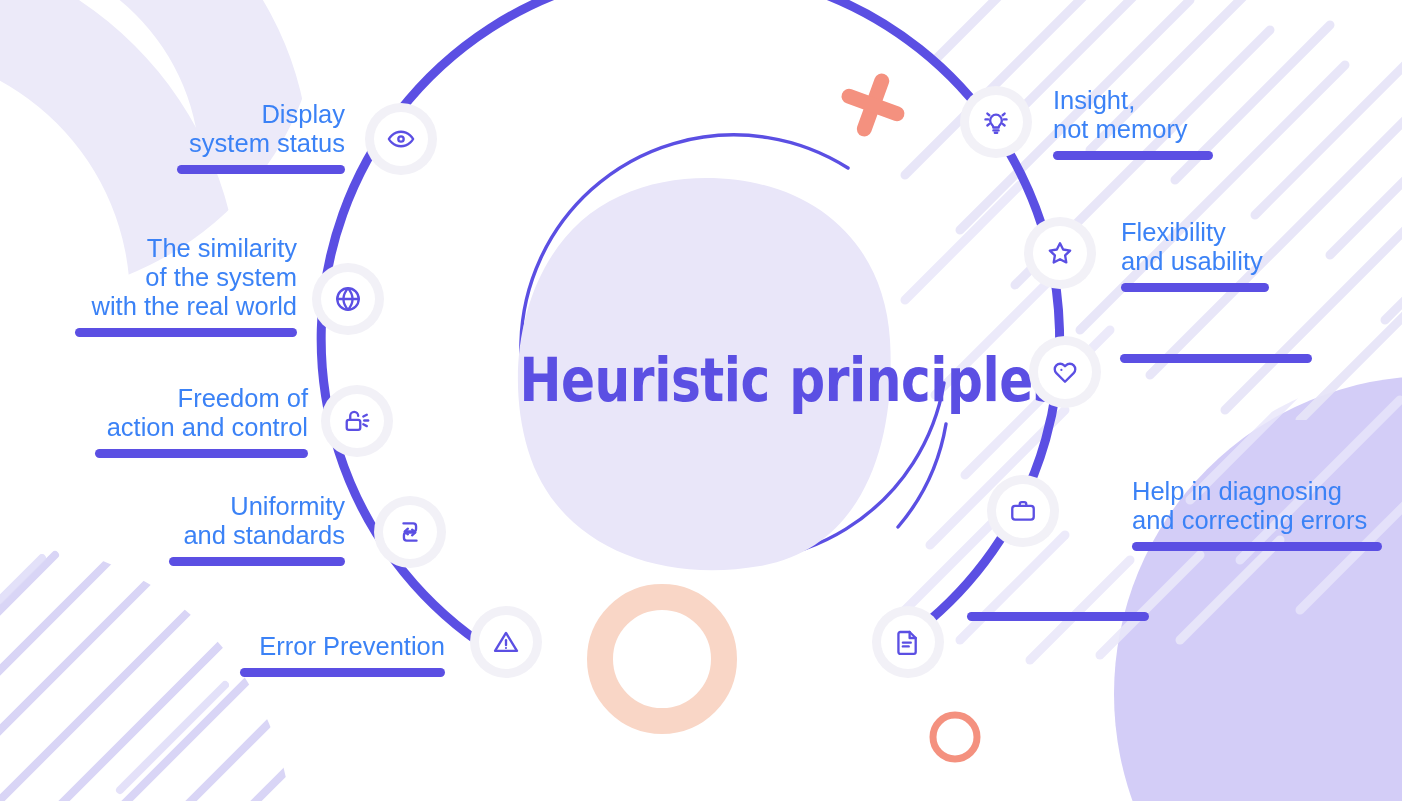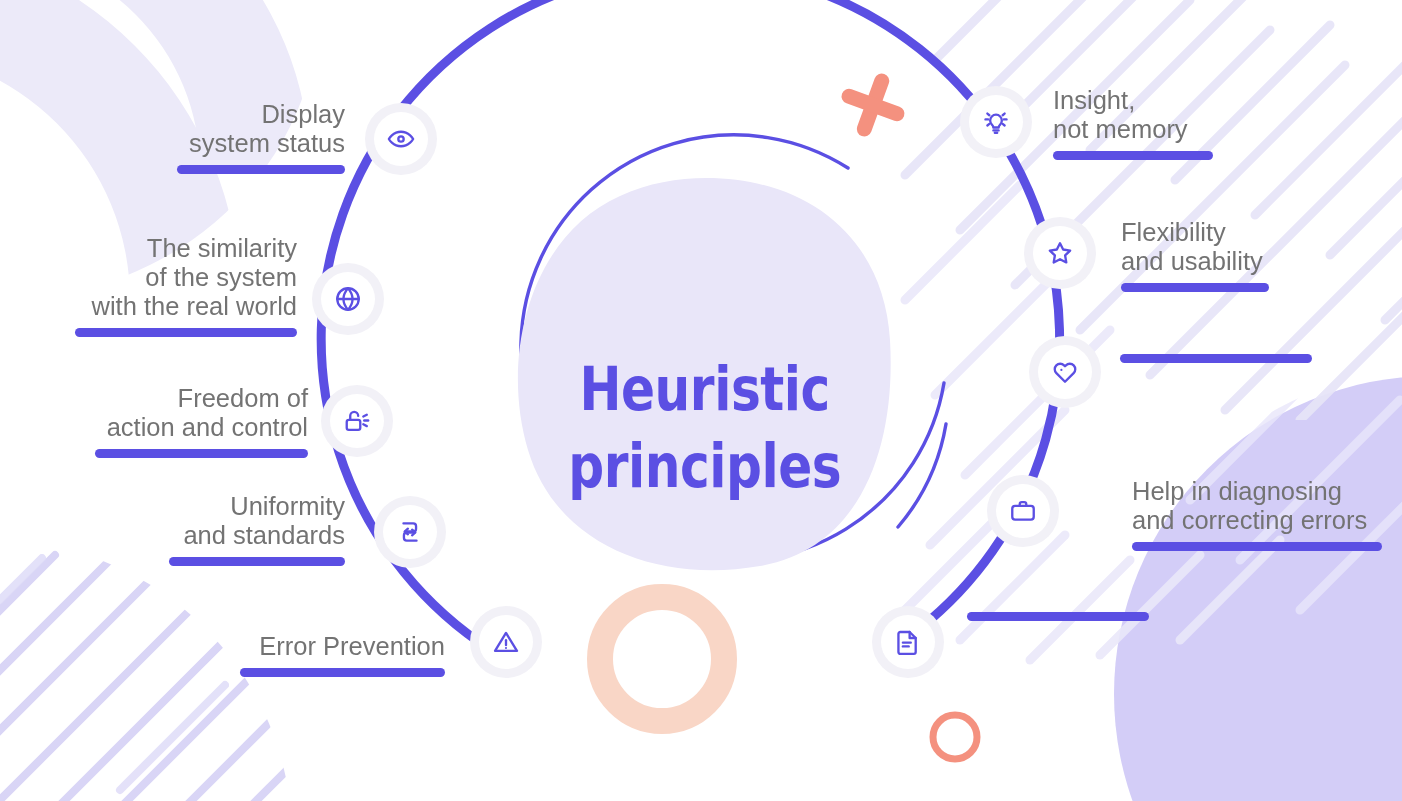--- a/index.html
+++ b/index.html
@@ -13,22 +13,22 @@
   }
   #stage { position:absolute; left:0; top:0; width:1402px; height:801px; overflow:hidden; }
 
   .bg-layer { position:absolute; left:0; top:0; width:1402px; height:801px; pointer-events:none; }
 
   
   .center-title {
     position:absolute;
     left:510px; top:255px;
     width:390px; height:250px;
-    display:flex; flex-direction:column;
-    align-items:center; justify-content:flex-end;
+    display:flex; flex-direction:row;
+    align-items:center; justify-content:flex-start;
     text-align:center;
     z-index:6;
   }
   .center-title .line {
     font-family:"DejaVu Sans Condensed","Liberation Sans Narrow","Liberation Sans", sans-serif;
     font-weight:bold;
     font-size:60px;
     line-height:1.28;
     letter-spacing:-0.5px;
     color:#5b4fe3;
@@ -48,21 +48,21 @@
   .node svg { width:28px; height:28px; display:block; }
 
   
   .label {
     position:absolute;
     z-index:7;
   }
   .label .txt {
     font-size:25.5px;
     line-height:1.14;
-    color:#737373;
+    color:#3b82f6;
     white-space:pre-line;
     font-family:"Liberation Sans", sans-serif;
   }
   .label .bar {
     height:9px;
     border-radius:5px;
     background:#5b4fe3;
     margin-top:7px;
   }
   .label.right .txt { text-align:left; }

